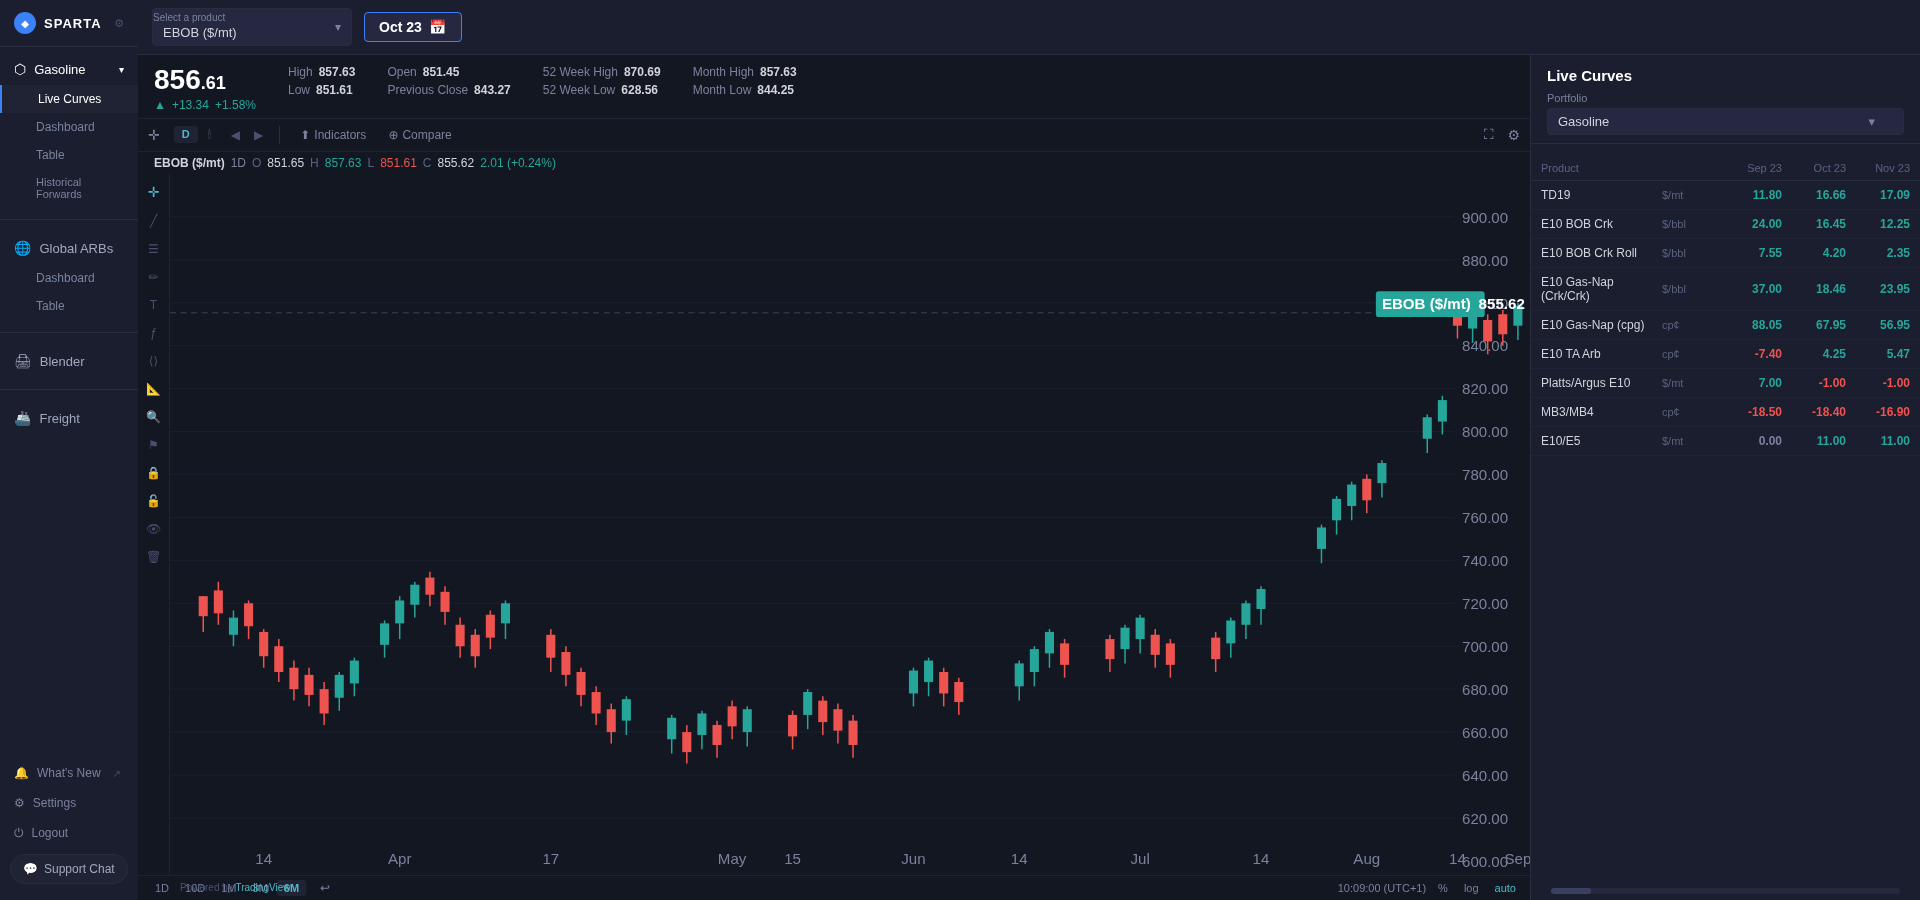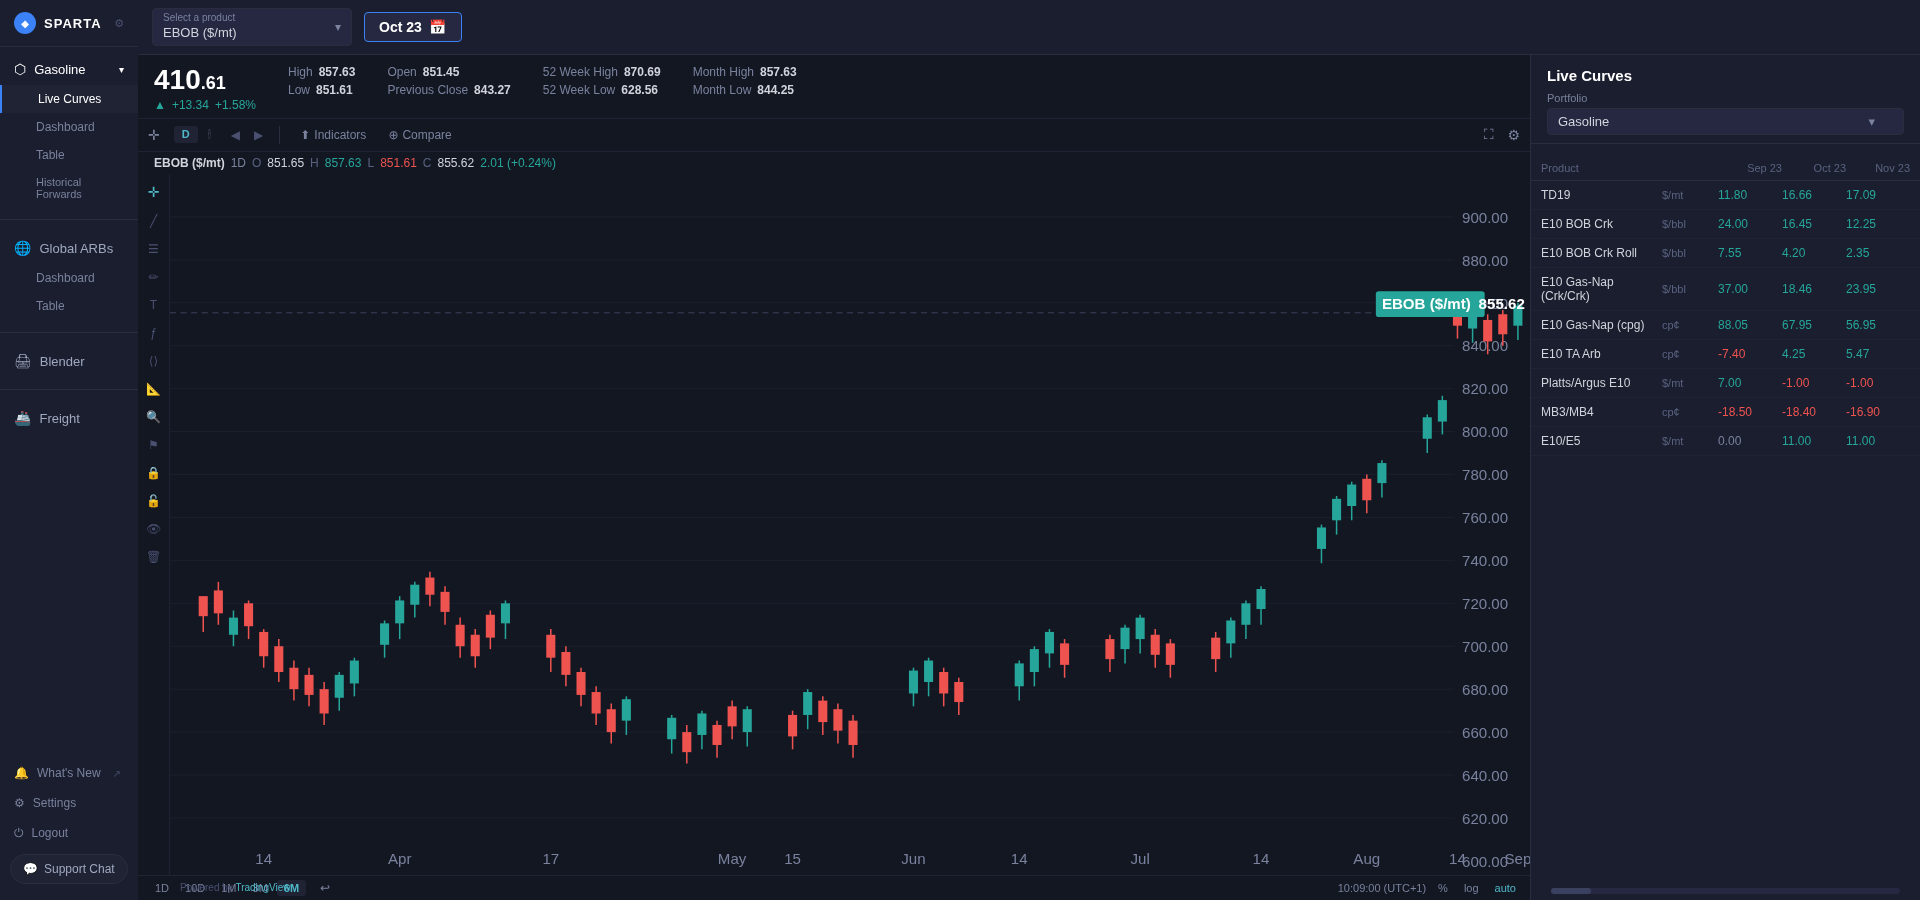--- a/index.html
+++ b/index.html
@@ -133,21 +133,21 @@
       display: flex;
       align-items: center;
       gap: 6px;
       min-width: 170px;
     }
     .product-select-label {
       font-size: 10px;
       color: #7a829e;
       position: absolute;
       top: 3px;
-      left: 10px;
+      left: 0;
     }
     .product-select-value {
       margin-top: 10px;
       font-size: 13px;
     }
     .date-picker {
       background: #252840;
       border: 1px solid #3b82f6;
       border-radius: 4px;
       padding: 6px 14px;
@@ -353,21 +353,21 @@
       display: grid;
       grid-template-columns: 1fr 56px 64px 64px 64px;
       padding: 7px 10px;
       border-bottom: 1px solid #1f2333;
       font-size: 12px;
       cursor: pointer;
       align-items: center;
     }
     .lc-product { color: #d1d4dc; font-size: 12px; }
     .lc-unit { color: #5a6280; font-size: 11px; }
-    .lc-val { color: #d1d4dc; font-weight: 400; }
+    .lc-val { text-align: right; color: #d1d4dc; font-weight: 700; }
     .lc-val.pos { color: #26a69a; }
     .lc-val.neg { color: #ef5350; }
     .lc-val.zero { color: #7a829e; }
     .lc-scrollbar {
       height: 6px;
       background: #252840;
       margin: 0 10px;
       border-radius: 3px;
     }
     .lc-scrollbar-thumb {
@@ -481,21 +481,21 @@
     </div>
   </div>
 
   <div class="content-area">
 
     <div class="chart-panel">
 
       <div class="price-info">
         <div class="price-main">
           <div class="price-big">
-            <span>410</span><span class="decimal">.61</span>
+            <span>856</span><span class="decimal">.61</span>
           </div>
           <div class="price-change">
             <span>▲</span>
             <span>+13.34</span>
             <span>+1.58%</span>
           </div>
         </div>
         <div class="price-stat">
           <div class="price-stat-row">
             <span class="price-stat-label">High</span>

